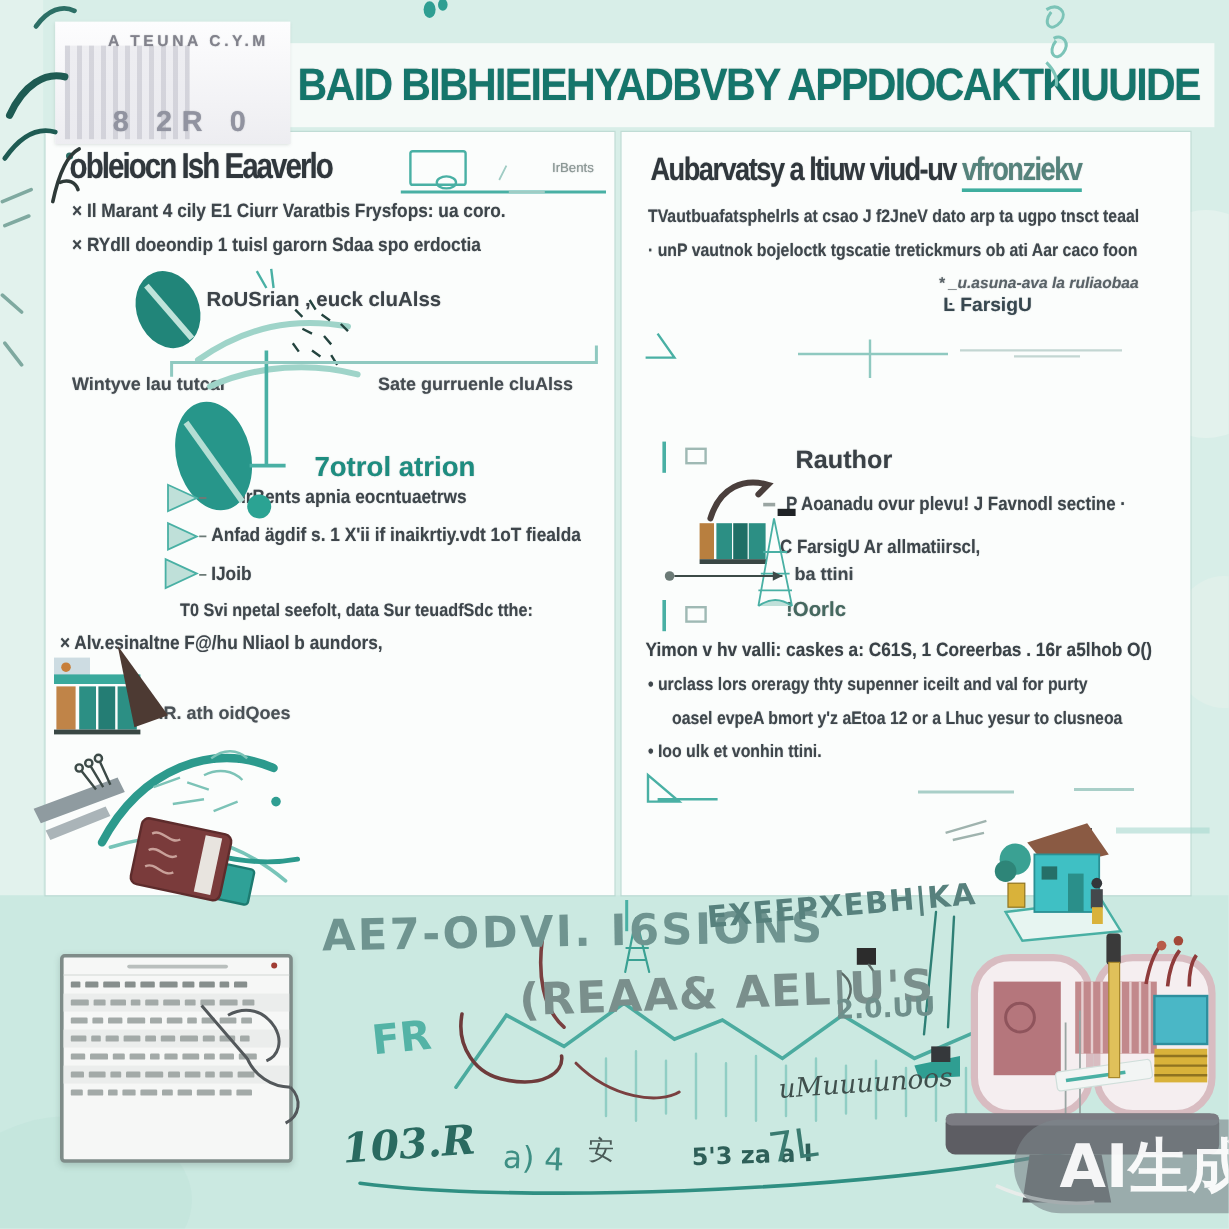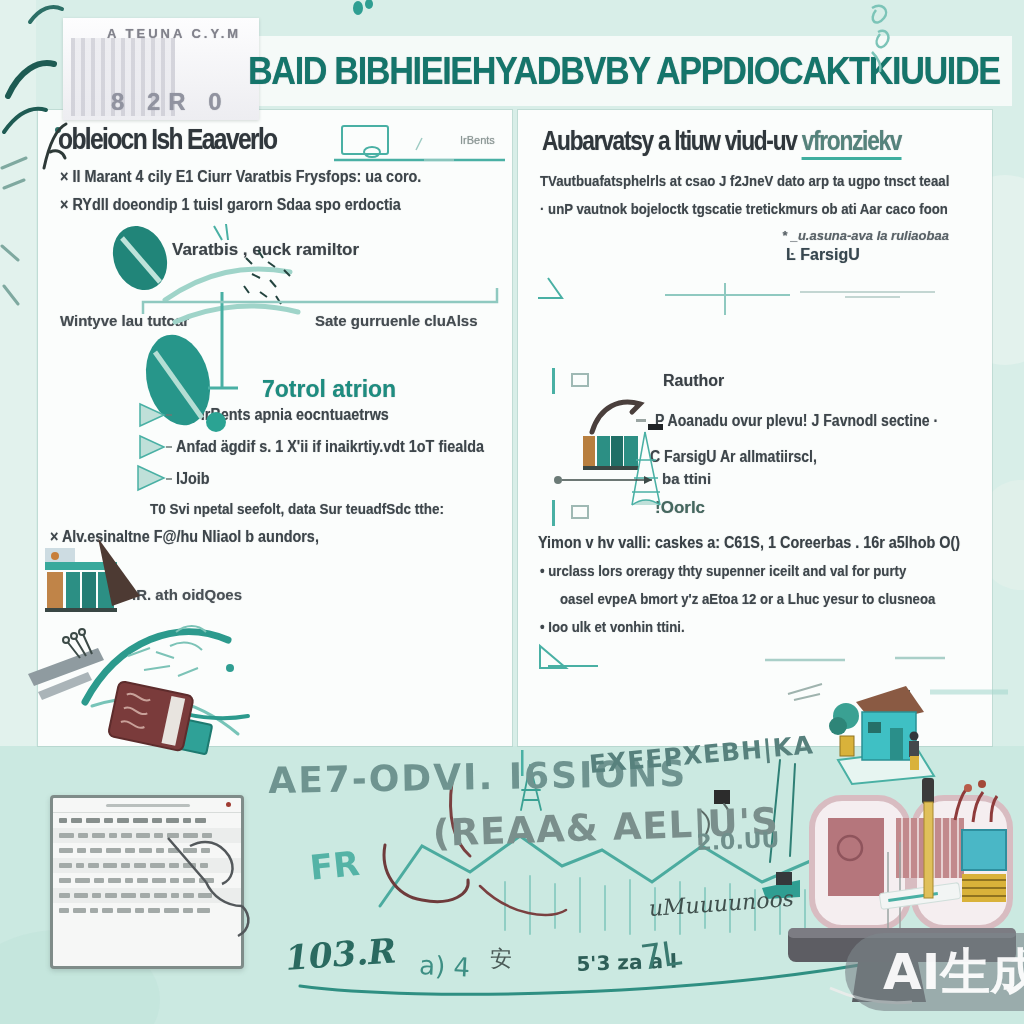--- a/index.html
+++ b/index.html
@@ -16,21 +16,21 @@
   .b16{font-size:16px;font-weight:600;color:#3e464b;}
   .b15{font-size:15px;font-weight:600;color:#3f474c;}
   .cond{transform:scaleX(.9);}
   .cond2{transform:scaleX(.88);}
   .lbl{font-size:15px;font-weight:700;color:#454c51;}
   .teal{color:#1d8d80;}
   a.glink{color:#55837c;text-decoration:none;border-bottom:3px solid #3fae9f;padding-bottom:1px;}
   .sketchtxt{position:absolute;white-space:nowrap;transform-origin:left top;
              font-family:"DejaVu Sans",sans-serif;}
   
-  #logo{position:absolute;left:63px;top:18px;width:196px;height:102px;
+  #logo{position:absolute;left:46px;top:18px;width:196px;height:102px;
         background:linear-gradient(180deg,#fdfdfe,#ededf1);box-shadow:0 1px 3px rgba(90,110,105,.25);text-decoration:underline;}
   #logo .stripes{position:absolute;left:8px;top:20px;width:104px;height:78px;
         background:repeating-linear-gradient(90deg,#c9c9d2 0 4px,#e9e9ee 4px 10px);opacity:.75;}
   
   #sheet{position:absolute;left:50px;top:795px;width:188px;height:168px;background:#f6f7f6;
          border:3px solid #7f8c89;border-radius:4px;box-shadow:0 2px 5px rgba(80,100,95,.25);}
   #sheet .bar{height:14px;border-bottom:1px solid #d8dcda;position:relative;}
   #sheet .slider{position:absolute;left:28%;top:6px;width:45%;height:3px;background:#b9bfbd;border-radius:2px;}
   #sheet .dot{position:absolute;right:10px;top:4px;width:5px;height:5px;border-radius:50%;background:#a03c33;}
   .sheet-row{display:flex;gap:4px;padding:5px 6px;}
@@ -63,39 +63,39 @@
     <div class="txt" style="left:44px;top:8px;font-size:13px;letter-spacing:3px;color:#82828c;font-weight:600;">A TEUNA C.Y.M</div>
     <div class="txt" style="left:48px;top:70px;font-size:24px;font-weight:700;color:#9193a0;letter-spacing:8px;">8 2R 0</div>
   </div>
 
   <div class="txt h1" style="left:248px;top:50px;">BAID BIBHIEIEHYADBVBY APPDIOCAKTKIUUIDE</div>
 
   <div class="txt h2" style="left:58px;top:122px;">obleiocn Ish Eaaverlo</div>
   <div class="txt" style="left:460px;top:134px;font-size:11px;color:#8a9794;">IrBents</div>
   <div class="txt b16 cond" style="left:60px;top:168px;">×  Il Marant 4 cily E1 Ciurr Varatbis Frysfops: ua coro.</div>
   <div class="txt b16 cond" style="left:60px;top:196px;">×  RYdll doeondip 1 tuisl garorn Sdaa spo erdoctia</div>
-  <div class="txt" style="left:172px;top:240px;font-size:17px;font-weight:700;color:#3c4348;">Varatbis , euck ramiltor</div>
+  <div class="txt" style="left:172px;top:240px;font-size:17px;font-weight:700;color:#3c4348;">RoUSrian , euck cluAlss</div>
   <div class="txt lbl" style="left:60px;top:312px;">Wintyve lau tutcar</div>
   <div class="txt lbl" style="left:315px;top:312px;">Sate gurruenle cluAlss</div>
   <div class="txt teal" style="left:262px;top:376px;font-size:23px;font-weight:700;text-align:right;">7otrol atrion</div>
   <div class="txt b16 cond" style="left:176px;top:406px;">bai IrBents apnia eocntuaetrws</div>
   <div class="txt b16 cond" style="left:176px;top:438px;">Anfad ägdif s. 1 X'ii if inaikrtiy.vdt 1oT fiealda</div>
   <div class="txt b16 cond" style="left:176px;top:470px;">IJoib</div>
   <div class="txt b15 cond" style="left:150px;top:500px;font-weight:700;">T0 Svi npetal seefolt, data Sur teuadfSdc tthe:</div>
   <div class="txt b16 cond" style="left:50px;top:528px;">×  Alv.esinaltne F@/hu Nliaol b aundors,</div>
   <div class="txt" style="left:132px;top:586px;font-size:15px;font-weight:600;color:#4a5156;">.R. ath oidQoes</div>
 
   <div class="txt h2r" style="left:542px;top:126px;">
     <span>Aubarvatsy a ltiuw viud-uv </span><a class="glink" href="#">vfronziekv</a>
   </div>
   <div class="txt b15 cond2" style="left:540px;top:172px;">TVautbuafatsphelrls at csao J f2JneV dato arp ta ugpo tnsct teaal</div>
   <div class="txt b15 cond2" style="left:540px;top:200px;">·  unP vautnok bojeloctk tgscatie tretickmurs ob ati Aar caco foon</div>
   <div class="txt" style="left:782px;top:228px;font-size:13px;color:#5a6368;font-weight:600;font-style:italic;">* _u.asuna-ava la ruliaobaa</div>
   <div class="txt" style="left:786px;top:246px;font-size:16px;font-weight:700;color:#37474f;">Ŀ FarsigU</div>
-  <div class="txt" style="left:663px;top:372px;font-size:16px;font-weight:700;color:#3a4146;">Rauthor</div>
+  <div class="txt" style="left:663px;top:372px;font-size:21px;font-weight:700;color:#3a4146;">Rauthor</div>
   <div class="txt b16 cond2" style="left:655px;top:412px;">P Aoanadu ovur plevu! J Favnodl sectine ·</div>
   <div class="txt b16 cond2" style="left:650px;top:448px;">C FarsigU Ar allmatiirscl,</div>
   <div class="txt" style="left:662px;top:470px;font-size:15px;font-weight:700;color:#414a4f;">ba ttini</div>
   <div class="txt" style="left:655px;top:498px;font-size:17px;font-weight:700;color:#45685f;">!Oorlc</div>
   <div class="txt cond" style="left:538px;top:534px;font-size:16px;font-weight:700;color:#3a4247;">Yimon v hv valli: caskes a: C61S, 1 Coreerbas . 16r a5lhob O()</div>
   <div class="txt b15 cond2" style="left:540px;top:562px;">•  urclass lors oreragy thty supenner iceilt and val for purty</div>
   <div class="txt b15 cond2" style="left:560px;top:590px;">oasel evpeA bmort y'z aEtoa 12 or a Lhuc yesur to clusneoa</div>
   <div class="txt b15 cond2" style="left:540px;top:618px;">•  Ioo ulk et vonhin ttini.</div>
 
   <div id="sheet">

